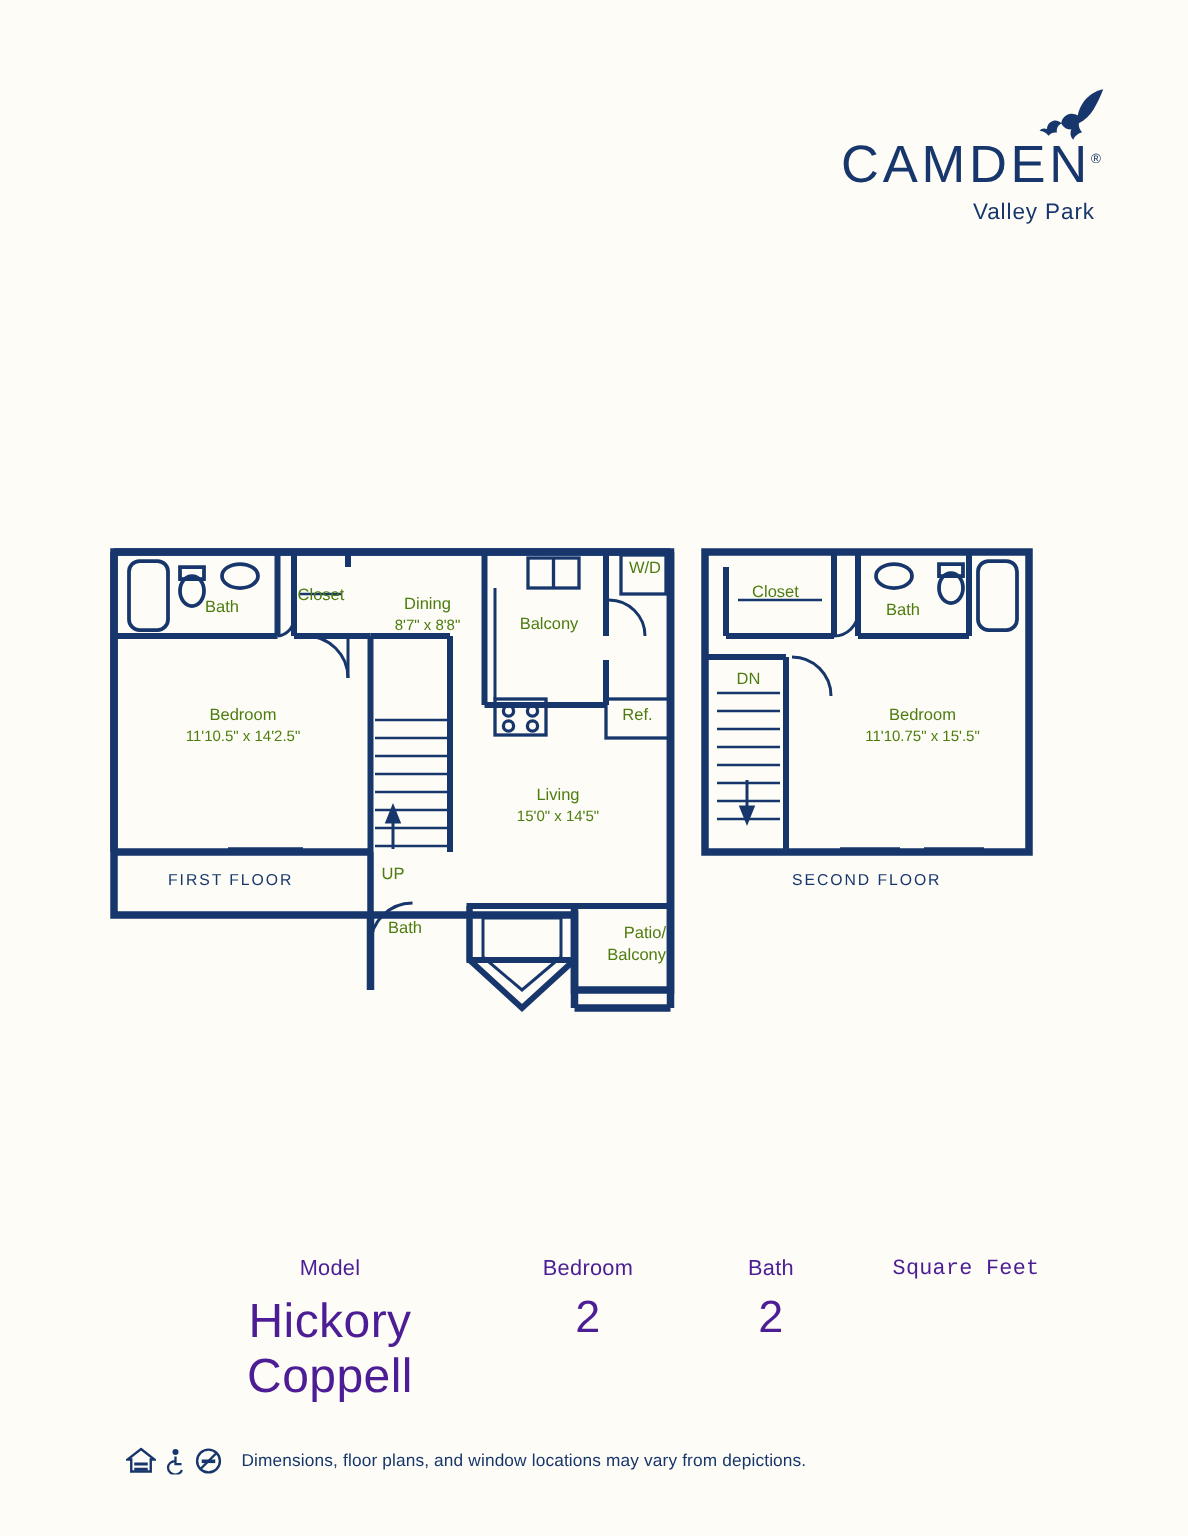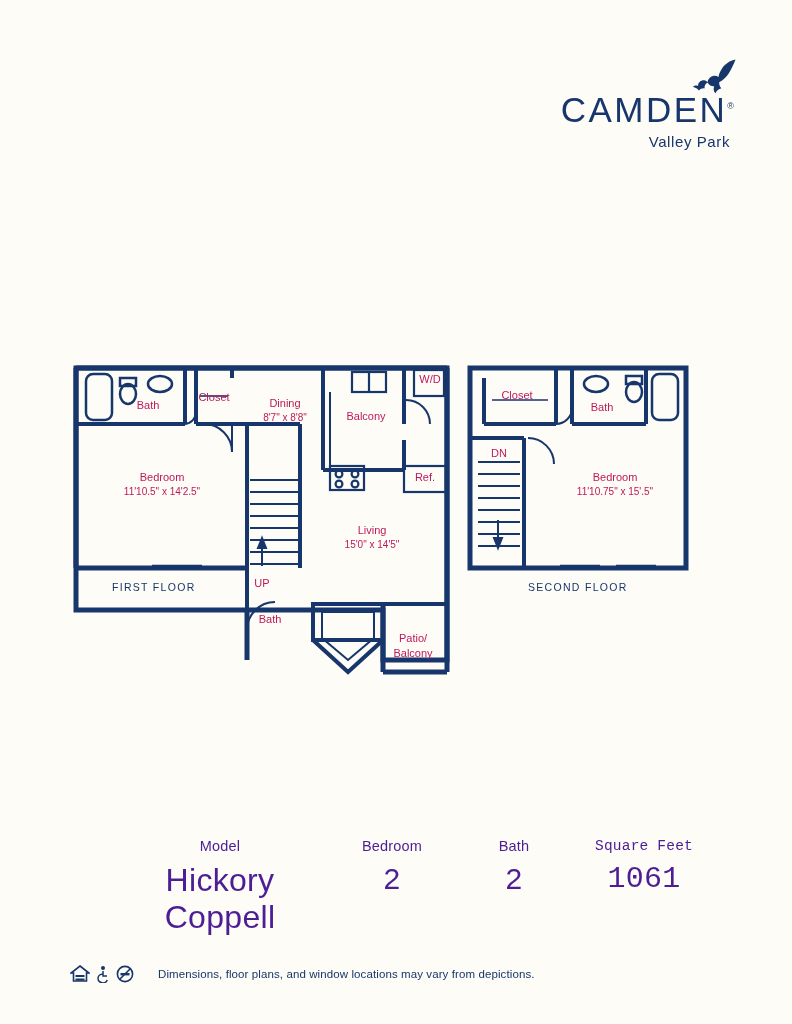--- a/index.html
+++ b/index.html
@@ -75,21 +75,21 @@
     letter-spacing: 1.3px;
     color: #17366c;
   }
   #first-floor-label { left: 112px; top: 581px; }
   #second-floor-label { left: 528px; top: 581px; }
 
   
   .room {
     position: absolute;
     text-align: center;
-    color: #be185d;
+    color: #4d7c0f;
     line-height: 1.35;
   }
   .room .rname { font-size: 11px; }
   .room .rdim { font-size: 10px; }
   .small { font-size: 9.5px; }
 
   
   .summary {
     position: absolute;
     left: 0;
@@ -114,25 +114,25 @@
   }
   #col-model { left: 110px; width: 220px; }
   #col-model .cval { font-size: 32px; }
   #col-bedroom { left: 330px; width: 124px; }
   #col-bath { left: 454px; width: 120px; }
   #col-sqft { left: 574px; width: 140px; font-family: Liberation Mono, monospace; }
 
   
   .footer {
     position: absolute;
-    left: 70px;
+    left: 84px;
     top: 965px;
     display: flex;
     align-items: center;
-    gap: 18px;
+    gap: 7px;
   }
   .footer .icons { display: flex; align-items: center; gap: 5px; }
   .footer .disclaimer {
     font-size: 11.5px;
     color: #17366c;
     letter-spacing: 0.1px;
     margin-left: 6px;
   }
 </style>
 </head>
@@ -354,21 +354,21 @@
   </div>
 
   <div class="room" style="left:248px; top:576px; width:28px;">
     <div class="rname small">UP</div>
   </div>
 
   <div class="room" style="left:248px; top:612px; width:44px;">
     <div class="rname small">Bath</div>
   </div>
 
-  <div class="room" style="left:382px; top:631px; width:62px;">
+  <div class="room" style="left:382px; top:615px; width:62px;text-align:right;">
     <div class="rname small">Patio/</div>
     <div class="rname small">Balcony</div>
   </div>
 
   <div class="room" style="left:492px; top:388px; width:50px;">
     <div class="rname small">Closet</div>
   </div>
 
   <div class="room" style="left:578px; top:400px; width:48px;">
     <div class="rname small">Bath</div>
@@ -391,21 +391,20 @@
     <div class="col" id="col-bedroom">
       <div class="chead">Bedroom</div>
       <div class="cval">2</div>
     </div>
     <div class="col" id="col-bath">
       <div class="chead">Bath</div>
       <div class="cval">2</div>
     </div>
     <div class="col" id="col-sqft">
       <div class="chead">Square Feet</div>
-      <div class="cval">1061</div>
     </div>
   </div>
 
   <div class="footer">
     <div class="icons">
       <svg width="20" height="18" viewBox="0 0 20 18">
         <path d="M10 1 L19 8 H16.5 V16 H3.5 V8 H1 Z" fill="none" stroke="#17366c" stroke-width="1.6"></path>
         <rect x="5.5" y="10" width="9" height="2" fill="#17366c"></rect>
         <rect x="5.5" y="13.5" width="9" height="2" fill="#17366c"></rect>
       </svg>

